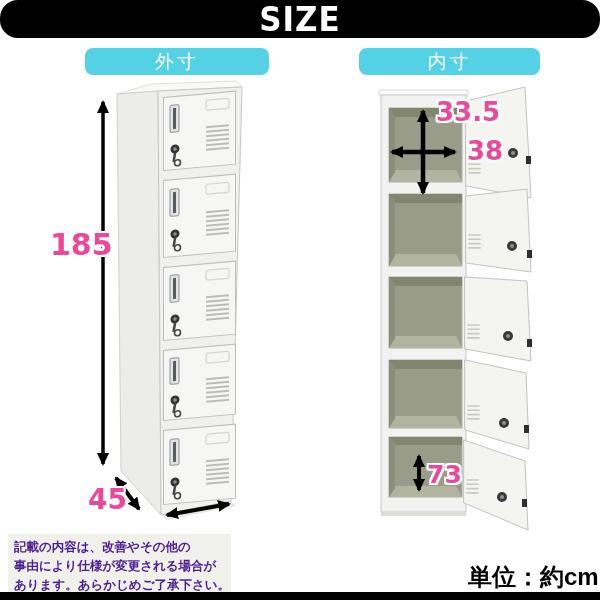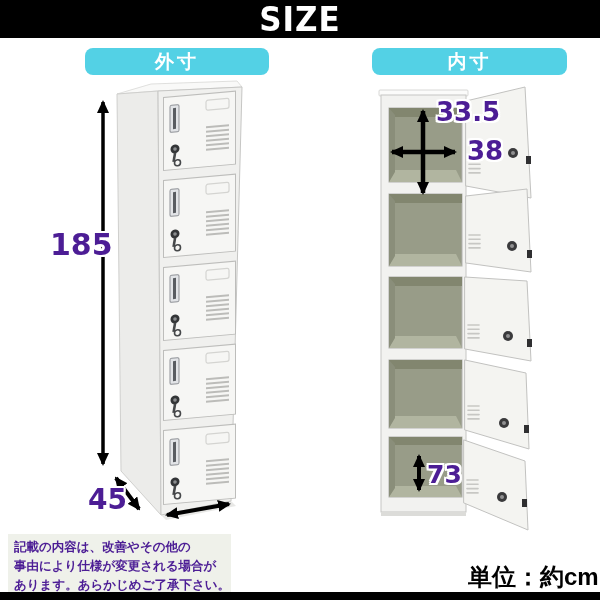--- a/index.html
+++ b/index.html
@@ -4,42 +4,42 @@
 <style>
   html,body { margin:0; padding:0; background:#fff; }
   .page {
     position:relative; width:600px; height:600px; background:#ffffff; overflow:hidden;
     font-family:"Liberation Sans","DejaVu Sans",sans-serif;
   }
   
   .header-bar {
     position:absolute; left:0; top:0; width:600px; height:38px;
     background:var(--header-bg,#000);
-    display:flex; align-items:center; justify-content:center;
+    display:flex; align-items:center; justify-content:center;border-radius:18px;
   }
   .size-title {
     color:#fff; font-size:31px; font-weight:bold; letter-spacing:1px;
     font-family:"DejaVu Sans","Liberation Sans",sans-serif;
     transform:scaleY(1.06);
   }
   
   .badge {
     position:absolute; top:48px; height:27px;
     background:var(--accent,#53d1e5); border-radius:8px;
-    color:#fff; font-size:19px; font-weight:bold; letter-spacing:3px;
+    color:#fff; font-size:19px; font-weight:normal; letter-spacing:3px;
     display:flex; align-items:center; justify-content:center;
   }
   .badge-outer { left:85px;  width:184px; }
-  .badge-inner { left:372px; width:195px; }
+  .badge-inner { left:359px; width:181px; }
   
   .illustration { position:absolute; left:0; top:0; width:600px; height:600px; }
   .interior-fill { fill:var(--interior,#989c88); }
   
   .dim {
-    position:absolute; font-weight:bold; color:#4c1d95;
+    position:absolute; font-weight:bold; color:#ec4899;
     font-family:"DejaVu Sans","Liberation Sans",sans-serif;
     text-shadow:-2px -2px 0 #fff, 2px -2px 0 #fff, -2px 2px 0 #fff, 2px 2px 0 #fff,
                  0 -2px 0 #fff, 0 2px 0 #fff, -2px 0 0 #fff, 2px 0 0 #fff;
     line-height:1;
   }
   .dim-outer-height { left:50px;  top:230px; font-size:30px; }
   .dim-outer-depth  { left:88px;  top:486px; font-size:28px; }
   .dim-outer-width  { left:182px; top:505px; font-size:26px; }
   .dim-inner-v      { left:436px; top:99px;  font-size:26px; }
   .dim-inner-h      { left:467px; top:138px; font-size:26px; }

